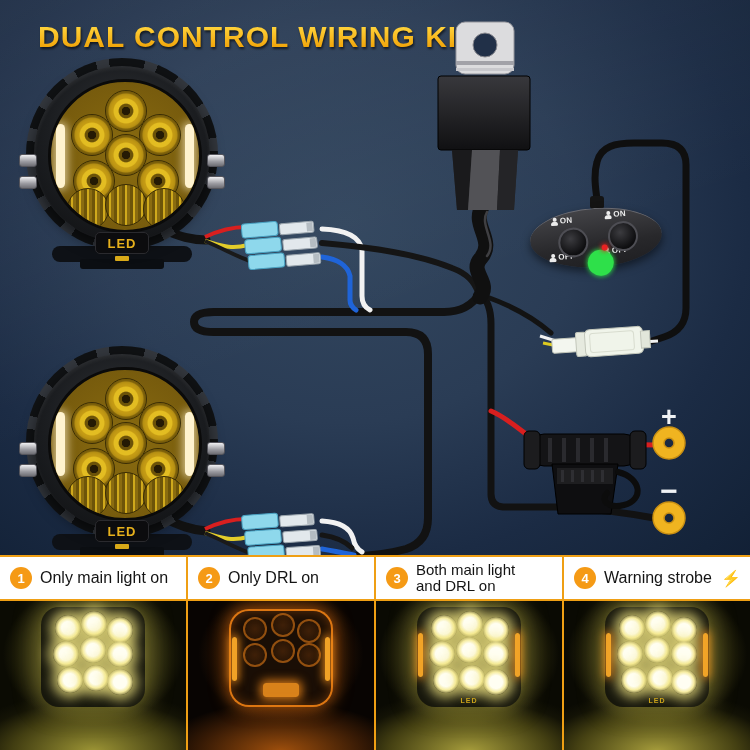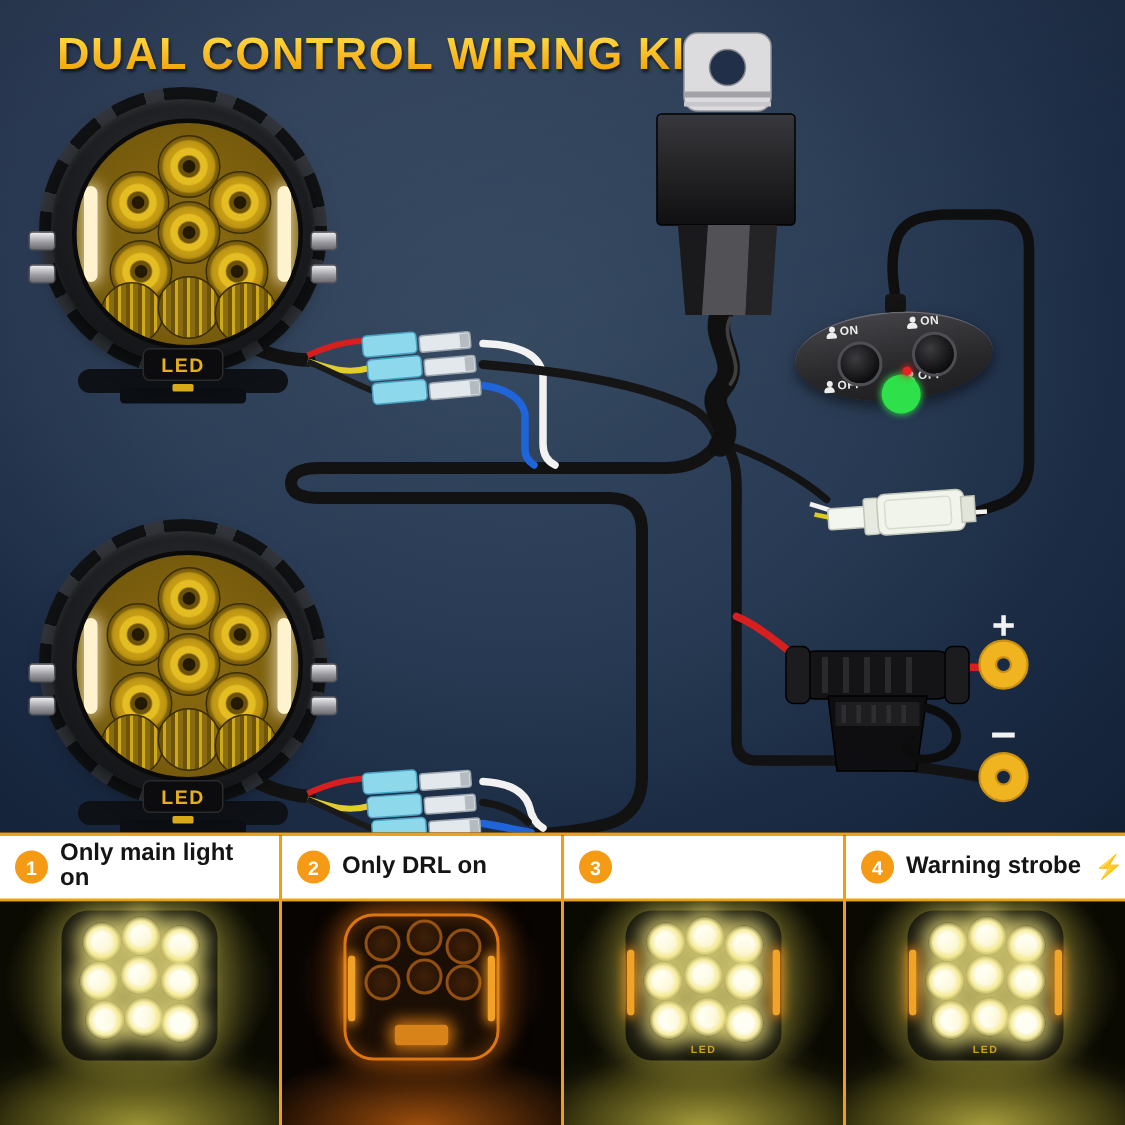--- a/index.html
+++ b/index.html
@@ -82,21 +82,21 @@
     color:#f0f2f4;font-size:30px;font-weight:bold;line-height:22px;}
   
   .modes{position:absolute;left:0;top:555px;width:750px;height:195px;display:flex;
     border-top:2px solid #ef9f14;background:#000;box-sizing:border-box;}
   .mode-panel{flex:1;display:flex;flex-direction:column;border-right:2px solid #ef9f14;box-sizing:border-box;min-width:0;}
   .mode-panel:last-child{border-right:none;}
   .mode-label-bar{height:44px;background:#fff;display:flex;align-items:center;gap:8px;
     padding-left:10px;border-bottom:2px solid #ef9f14;box-sizing:border-box;}
   .mode-num{flex:0 0 auto;width:22px;height:22px;border-radius:50%;background:#f59a15;
     color:#fff;font-size:13px;font-weight:bold;display:flex;align-items:center;justify-content:center;}
-  .mode-text{color:#141414;font-size:16px;font-weight:bold;line-height:1.05;}
+  .mode-text{color:#141414;font-size:16px;font-weight:normal;line-height:1.05;}
   .mode-panel.p3 .mode-text{font-size:15px;max-width:118px;}
   .bolt-glyph{color:#f6b71b;font-size:16px;font-weight:bold;margin-left:1px;}
   .mode-photo{position:relative;flex:1;overflow:hidden;}
   .photo-main{background:#0b0b03;} .photo-drl{background:#080402;} .photo-both{background:#0a0a03;}
   .mode-photo::before{content:"";position:absolute;inset:0;}
   .photo-main::before{background:radial-gradient(ellipse 120px 95px at 50% 36%, rgba(225,215,105,.5), rgba(150,142,50,.22) 55%, transparent 75%);}
   .photo-drl::before{background:radial-gradient(ellipse 110px 90px at 50% 36%, rgba(240,130,25,.4), rgba(160,80,15,.18) 55%, transparent 75%);}
   .photo-both::before{background:radial-gradient(ellipse 120px 95px at 50% 36%, rgba(225,210,100,.55), rgba(150,140,48,.22) 55%, transparent 75%);}
   .mode-photo::after{content:"";position:absolute;left:-20%;bottom:0;width:140%;height:64px;}
   .photo-main::after{background:radial-gradient(ellipse 160px 70px at 50% 102%, rgba(205,195,70,.75), rgba(150,140,40,.4) 50%, rgba(70,66,20,.15) 72%, transparent 85%);}
@@ -375,20 +375,21 @@
           <span class="strip sl"></span>
           <span class="strip sr"></span>
           <span class="bbar"></span>
         </div>
       </div>
     </div>
 
     <div class="mode-panel p3">
       <div class="mode-label-bar">
         <span class="mode-num">3</span>
+        <span class="mode-text">Both main light and DRL on</span>
         <span class="bolt-glyph"></span>
       </div>
       <div class="mode-photo photo-both">
         <div class="pod">
           <span class="g a1"></span>
             <span class="g a2"></span>
             <span class="g a3"></span>
           <span class="g a4"></span>
             <span class="g a5"></span>
             <span class="g a6"></span>

